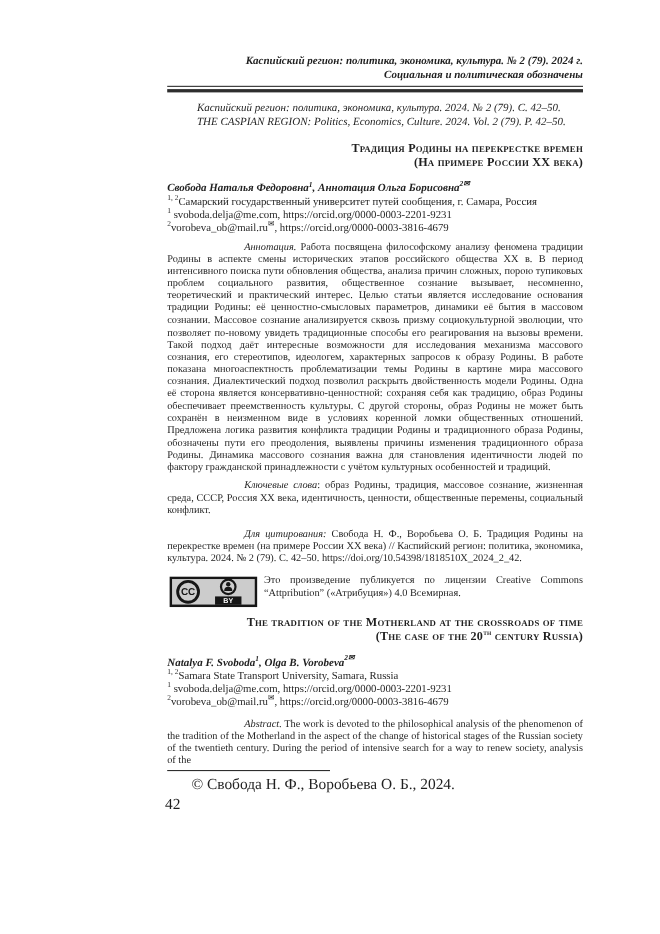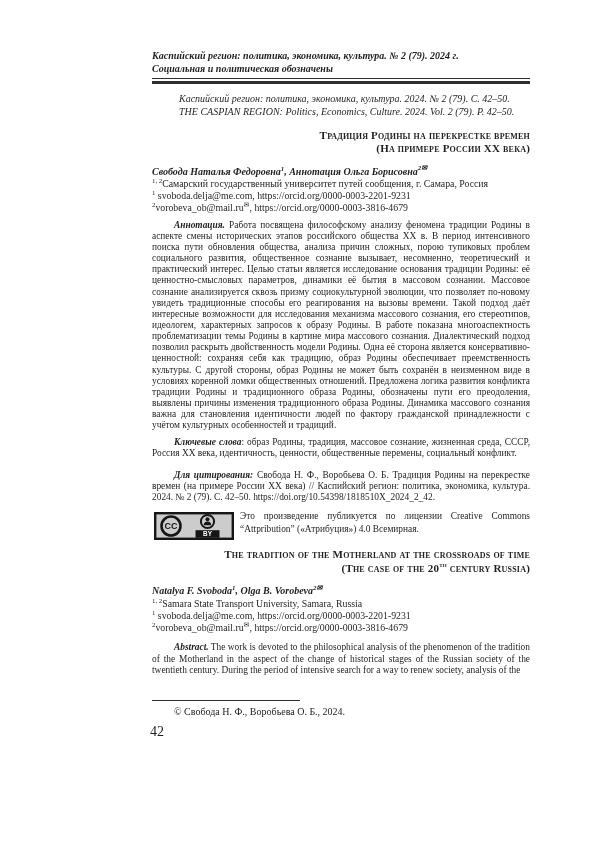--- a/index.html
+++ b/index.html
@@ -1,39 +1,39 @@
 <!DOCTYPE html>
 <html><head>
 <meta charset="utf-8">
 <style>
   html,body{margin:0;padding:0;background:#ffffff;}
   .page{position:relative;width:600px;height:849px;background:#ffffff;
         font-family:"Liberation Serif","DejaVu Serif",serif;color:#1f1f1f;overflow:hidden;}
   .col{position:absolute;left:152px;top:50px;width:378px;}
-  .rh-line{font-size:10px;line-height:12.5px;font-weight:bold;font-style:italic;}
+  .rh-line{font-size:10px;line-height:12.5px;font-weight:bold;font-style:italic;text-align:right;}
   .rule-thin{border-top:1.6px solid #2e2e2e;margin-top:3px;}
   .rule-thick{border-top:3.2px solid #2e2e2e;margin-top:1.5px;}
   .biblio{margin:8px 0 0 27px;font-size:10px;line-height:13px;font-style:italic;}
   .meta{margin-top:10px;font-size:9.8px;line-height:12.3px;}
   .title{margin-top:11px;text-align:right;font-weight:bold;font-size:11px;line-height:13.5px;
          font-variant:small-caps;letter-spacing:0.2px;}
   .authors{margin:10px 0 0 0;font-size:10px;line-height:12.5px;font-weight:bold;font-style:italic;}
   .affil{font-size:9.8px;line-height:12.2px;}
   sup{font-size:6.8px;line-height:0;}
   .env{font-size:7px;}
   .para{margin:5px 0 0 0;font-size:9.4px;line-height:11.15px;text-align:justify;text-indent:22px;}
-  .para .lead{font-weight:bold;font-style:italic;}
+  .para .lead{font-weight:normal;font-style:italic;margin-left:48px;}
   .cite{margin-top:11px;}
   .license-row{margin-top:7px;min-height:30px;}
   .cc-badge{float:left;margin:2px 6px 0 2px;}
   .license-text{margin-left:86px;font-size:9.4px;line-height:12.5px;text-align:justify;}
   .en-block{margin-top:8px;}
   .footnote{position:absolute;left:152px;top:700px;width:378px;}
   .fn-rule{width:148px;border-top:1.6px solid #2e2e2e;}
-  .copyright{margin:5px 0 0 22px;font-size:10px;}
+  .copyright{margin:5px 0 0 22px;font-size:14px;}
   .page-num{position:absolute;left:150px;top:724px;font-size:14px;}
   .clear{clear:both;}
 </style>
 </head>
 <body>
 
 <div class="page">
   <div class="col">
 
     <div>

